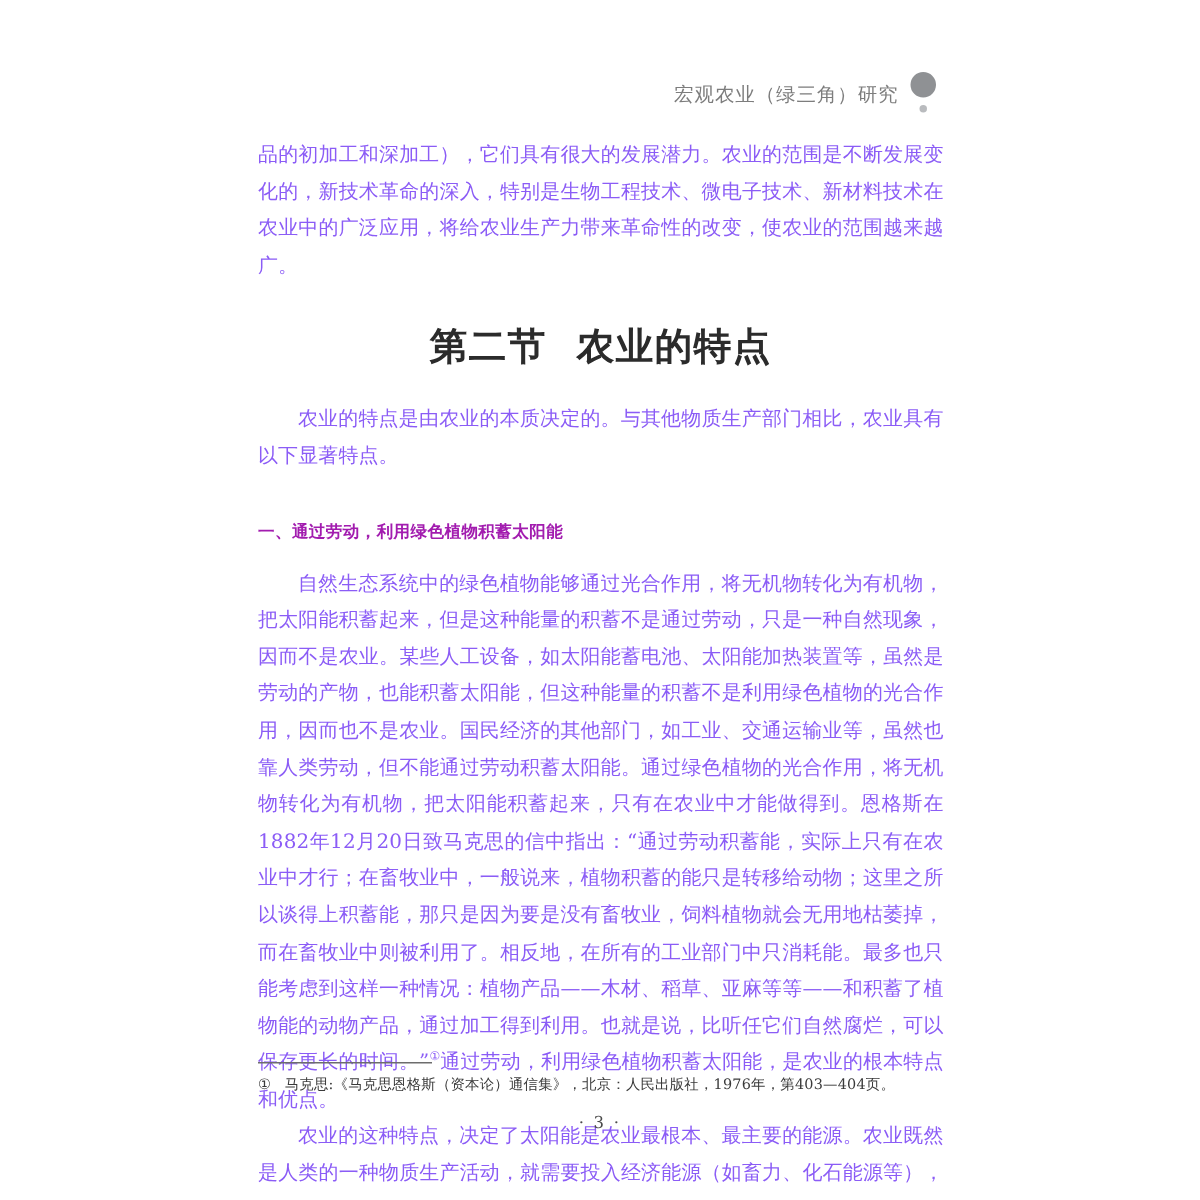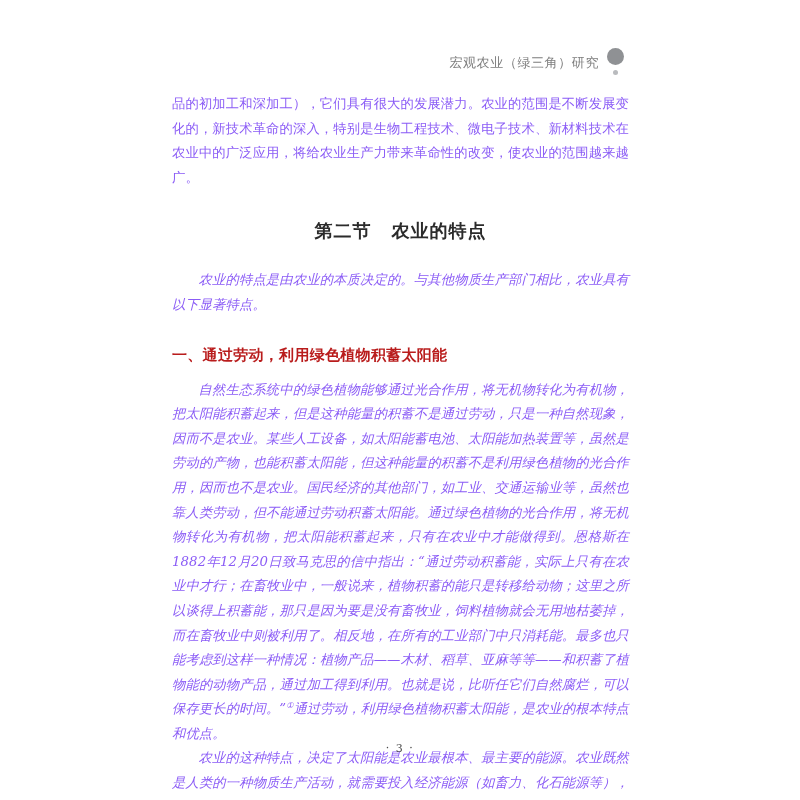--- a/index.html
+++ b/index.html
@@ -77,45 +77,44 @@
     margin: 0;
     font-size: 13.3px;
     line-height: 24.6px;
     text-align: justify;
     text-justify: inter-ideograph;
     color: #8b5cf6;
     letter-spacing: 0.1px;
   }
   p.body-text.indent {
     text-indent: 2em;
-    font-style: italic;
   }
 
   
   .section-title {
     margin: 26px 0 22px 0;
     text-align: center;
-    font-size: 18px;
+    font-size: 25px;
     line-height: 30px;
     color: #2b2b2b;
     font-family: "DejaVu Sans", "Liberation Sans", sans-serif;
     letter-spacing: 1px;
   }
   .section-title .gap {
     display: inline-block;
     width: 20px;
   }
 
   
   .sub-heading {
     margin: 24px 0 10px 0;
-    font-size: 15px;
+    font-size: 11px;
     line-height: 26px;
     font-weight: bold;
-    color: #b91c1c;
+    color: #a21caf;
     font-family: "DejaVu Serif", "Liberation Serif", serif;
     letter-spacing: 0.3px;
   }
 
   sup.fn-ref {
     font-size: 8px;
     vertical-align: super;
     line-height: 0;
   }
 
@@ -179,16 +178,22 @@
     <p class="body-text indent">农业的特点是由农业的本质决定的。与其他物质生产部门相比，农业具有以下显著特点。</p>
 
     <h3 class="sub-heading">一、通过劳动，利用绿色植物积蓄太阳能</h3>
 
     <p class="body-text indent"><span>自然生态系统中的绿色植物能够通过光合作用，将无机物转化为有机物，把太阳能积蓄起来，但是这种能量的积蓄不是通过劳动，只是一种自然现象，因而不是农业。某些人工设备，如太阳能蓄电池、太阳能加热装置等，虽然是劳动的产物，也能积蓄太阳能，但这种能量的积蓄不是利用绿色植物的光合作用，因而也不是农业。国民经济的其他部门，如工业、交通运输业等，虽然也靠人类劳动，但不能通过劳动积蓄太阳能。通过绿色植物的光合作用，将无机物转化为有机物，把太阳能积蓄起来，只有在农业中才能做得到。恩格斯在1882年12月20日致马克思的信中指出：“通过劳动积蓄能，实际上只有在农业中才行；在畜牧业中，一般说来，植物积蓄的能只是转移给动物；这里之所以谈得上积蓄能，那只是因为要是没有畜牧业，饲料植物就会无用地枯萎掉，而在畜牧业中则被利用了。相反地，在所有的工业部门中只消耗能。最多也只能考虑到这样一种情况：植物产品——木材、稻草、亚麻等等——和积蓄了植物能的动物产品，通过加工得到利用。也就是说，比听任它们自然腐烂，可以保存更长的时间。”</span><sup class="fn-ref">①</sup><span>通过劳动，利用绿色植物积蓄太阳能，是农业的根本特点和优点。</span></p>
 
     <p class="body-text indent">农业的这种特点，决定了太阳能是农业最根本、最主要的能源。农业既然是人类的一种物质生产活动，就需要投入经济能源（如畜力、化石能源等），但它们都是为充分利用太阳能服务的。</p>
 
   </div>
 
+  <div class="footnote-area">
+    <div class="footnote-rule"></div>
+    <div class="footnote-item">
+      <span class="footnote-marker">①</span><span>马克思:《马克思恩格斯（资本论）通信集》，北京：人民出版社，1976年，第403—404页。</span>
+    </div>
+  </div>
 
   <div class="folio">· 3 ·</div>
 
 </div>
 
 </body></html>

